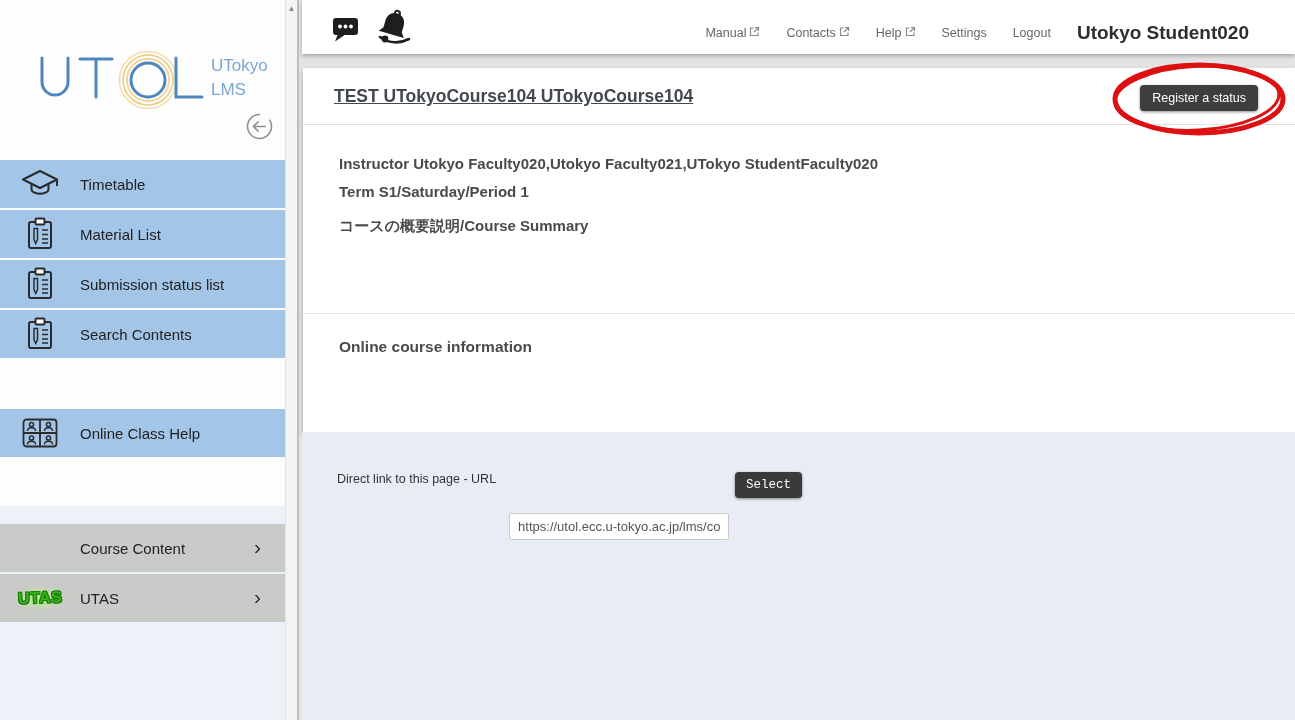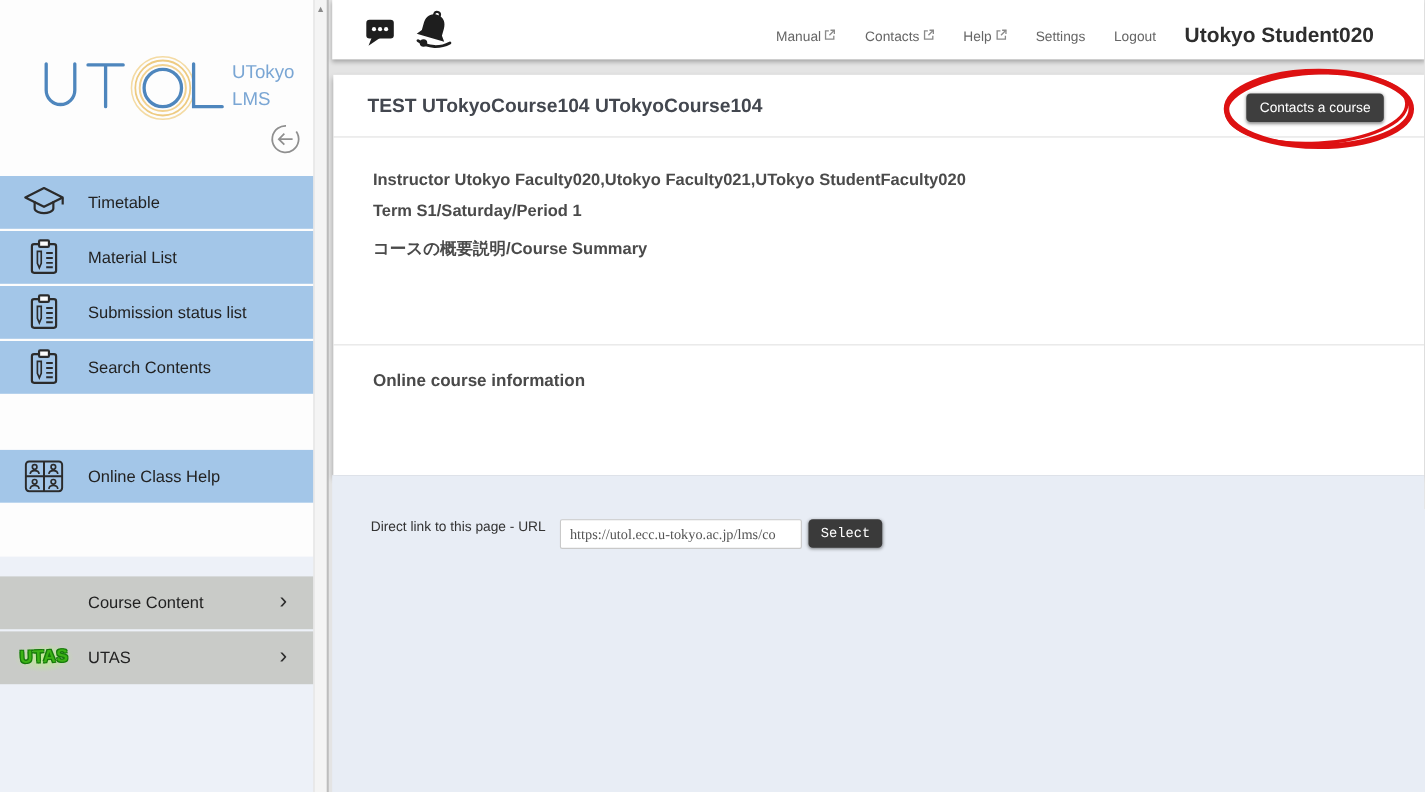--- a/index.html
+++ b/index.html
@@ -38,37 +38,37 @@
             box-shadow:0 2px 4px rgba(0,0,0,.28); }
   .chat-btn { position:absolute; left:30px; top:17px; cursor:pointer; }
   .bell-btn { position:absolute; left:74px; top:9px; cursor:pointer; }
   .topbar-right { position:absolute; right:46px; top:22px; display:flex; gap:26px; align-items:center; }
   .tb-link { display:flex; align-items:flex-start; gap:3px; font-size:12.5px; color:#666; cursor:pointer; text-decoration:none;text-align:right; }
   .tb-user { font-size:19px; font-weight:bold; color:#2e2e2e; }
 
   .panel { position:absolute; left:4px; right:0; top:68px; height:364px; background:#fff;
            box-shadow:0 3px 5px rgba(0,0,0,.3); }
   .panel-header { position:relative; height:57px; border-bottom:1px solid #e0e0e0; }
-  .course-title { line-height:57px; padding-left:31px; font-size:17.5px; font-weight:bold; color:#43474f; }
+  .course-title { line-height:57px; padding-left:31px; font-size:17.5px; font-weight:bold; color:#43474f;text-decoration:underline; }
   .register-btn { position:absolute; top:17px; right:37px; background:#3e3e3e; color:#fff;
                   font-size:12.5px; padding:6px 12px; border:none; border-radius:4px;
                   box-shadow:0 1px 3px rgba(0,0,0,.45); cursor:pointer; font-family:inherit; }
   .red-ellipse { position:absolute; top:-7px; right:8px; width:176px; height:76px; pointer-events:none; z-index:6; }
 
   .panel-info { padding:30px 36px 0; }
   .info-line { font-size:15px; font-weight:bold; color:#4a4a4a; margin-bottom:11px; }
   .info-line.summary { margin-top:17px; }
   .panel-divider { position:absolute; left:0; right:0; top:245px; height:1px; background:#e2e2e2; }
   .online-title { position:absolute; left:36px; top:270px; font-size:15.5px; font-weight:bold; color:#4a4a4a; }
 
   .footer { position:absolute; left:3px; right:0; top:432px; bottom:0; background:#e8edf5; }
   .link-row { position:absolute; left:35px; top:40px; display:flex; align-items:flex-start; }
   .link-label { font-size:12.5px; color:#333; margin-right:13px; }
   .url-input { width:220px; height:27px; border:1px solid #c9c9c9; border-radius:2px;
-               font-size:13px; color:#555; padding:0 8px; font-family:Liberation Serif, serif; background:#fff; }
+               font-size:13px; color:#555; padding:0 8px; font-family:Liberation Sans, sans-serif; background:#fff;margin-top:41px; }
   .select-btn { margin-left:6px; background:#3a3a3a; color:#fff; font-size:12.5px; padding:6px 11px;
                 border:none; border-radius:4px; box-shadow:0 1px 3px rgba(0,0,0,.45); cursor:pointer; font-family:Liberation Mono, monospace; }
 </style>
 </head>
 <body>
 
 <div id="app">
 
   <div class="sidebar">
     <div class="sidebar-lower"></div>
@@ -238,21 +238,21 @@
         <a class="tb-link">
           <span>Logout</span>
         </a>
         <span class="tb-user">Utokyo Student020</span>
       </div>
     </div>
 
     <div class="panel">
       <div class="panel-header">
         <div class="course-title">TEST UTokyoCourse104 UTokyoCourse104</div>
-        <button class="register-btn">Contacts a course</button>
+        <button class="register-btn">Register a status</button>
         <svg class="red-ellipse" viewBox="0 0 176 76">
           <ellipse cx="88" cy="38" rx="84" ry="34" fill="none" stroke="#dd1112" stroke-width="5"></ellipse>
           <ellipse cx="86" cy="37" rx="82" ry="32" fill="none" stroke="#dd1112" stroke-width="3" transform="rotate(-3 88 38)"></ellipse>
         </svg>
       </div>
 
       <div class="panel-info">
         <p class="info-line">Instructor Utokyo Faculty020,Utokyo Faculty021,UTokyo StudentFaculty020</p>
         <p class="info-line">Term S1/Saturday/Period 1</p>
         <p class="info-line summary">コースの概要説明/Course Summary</p>

